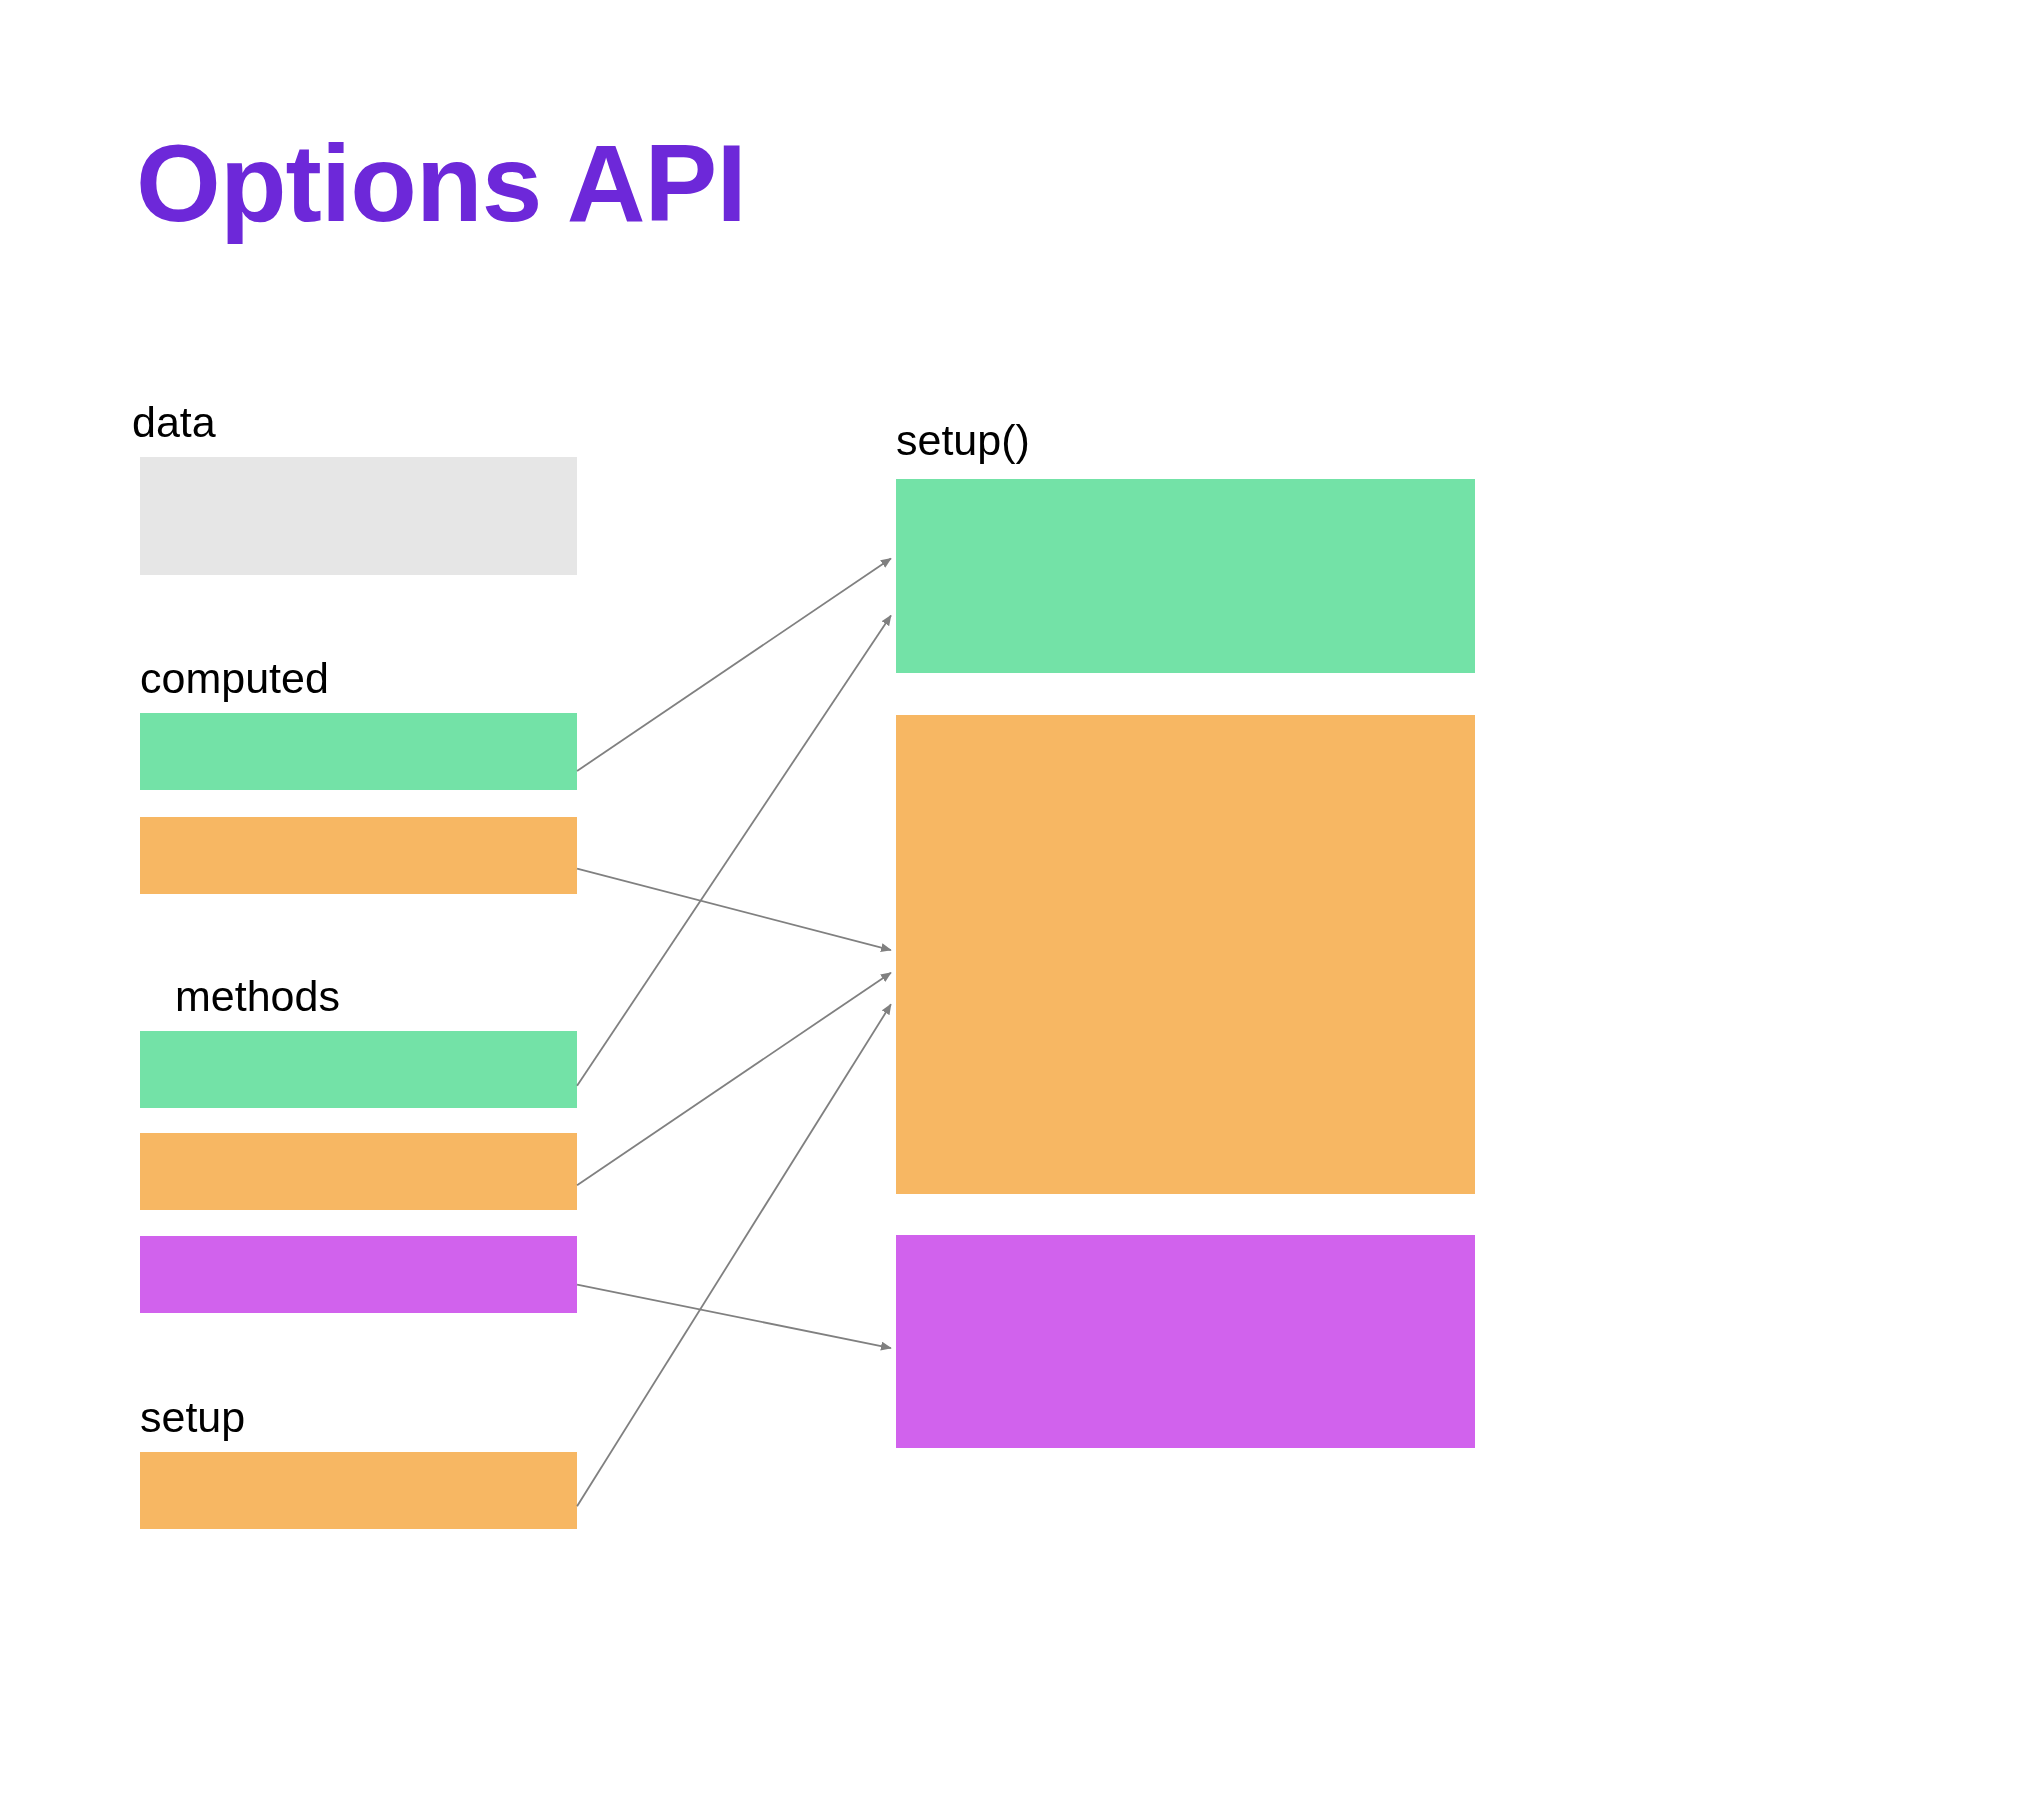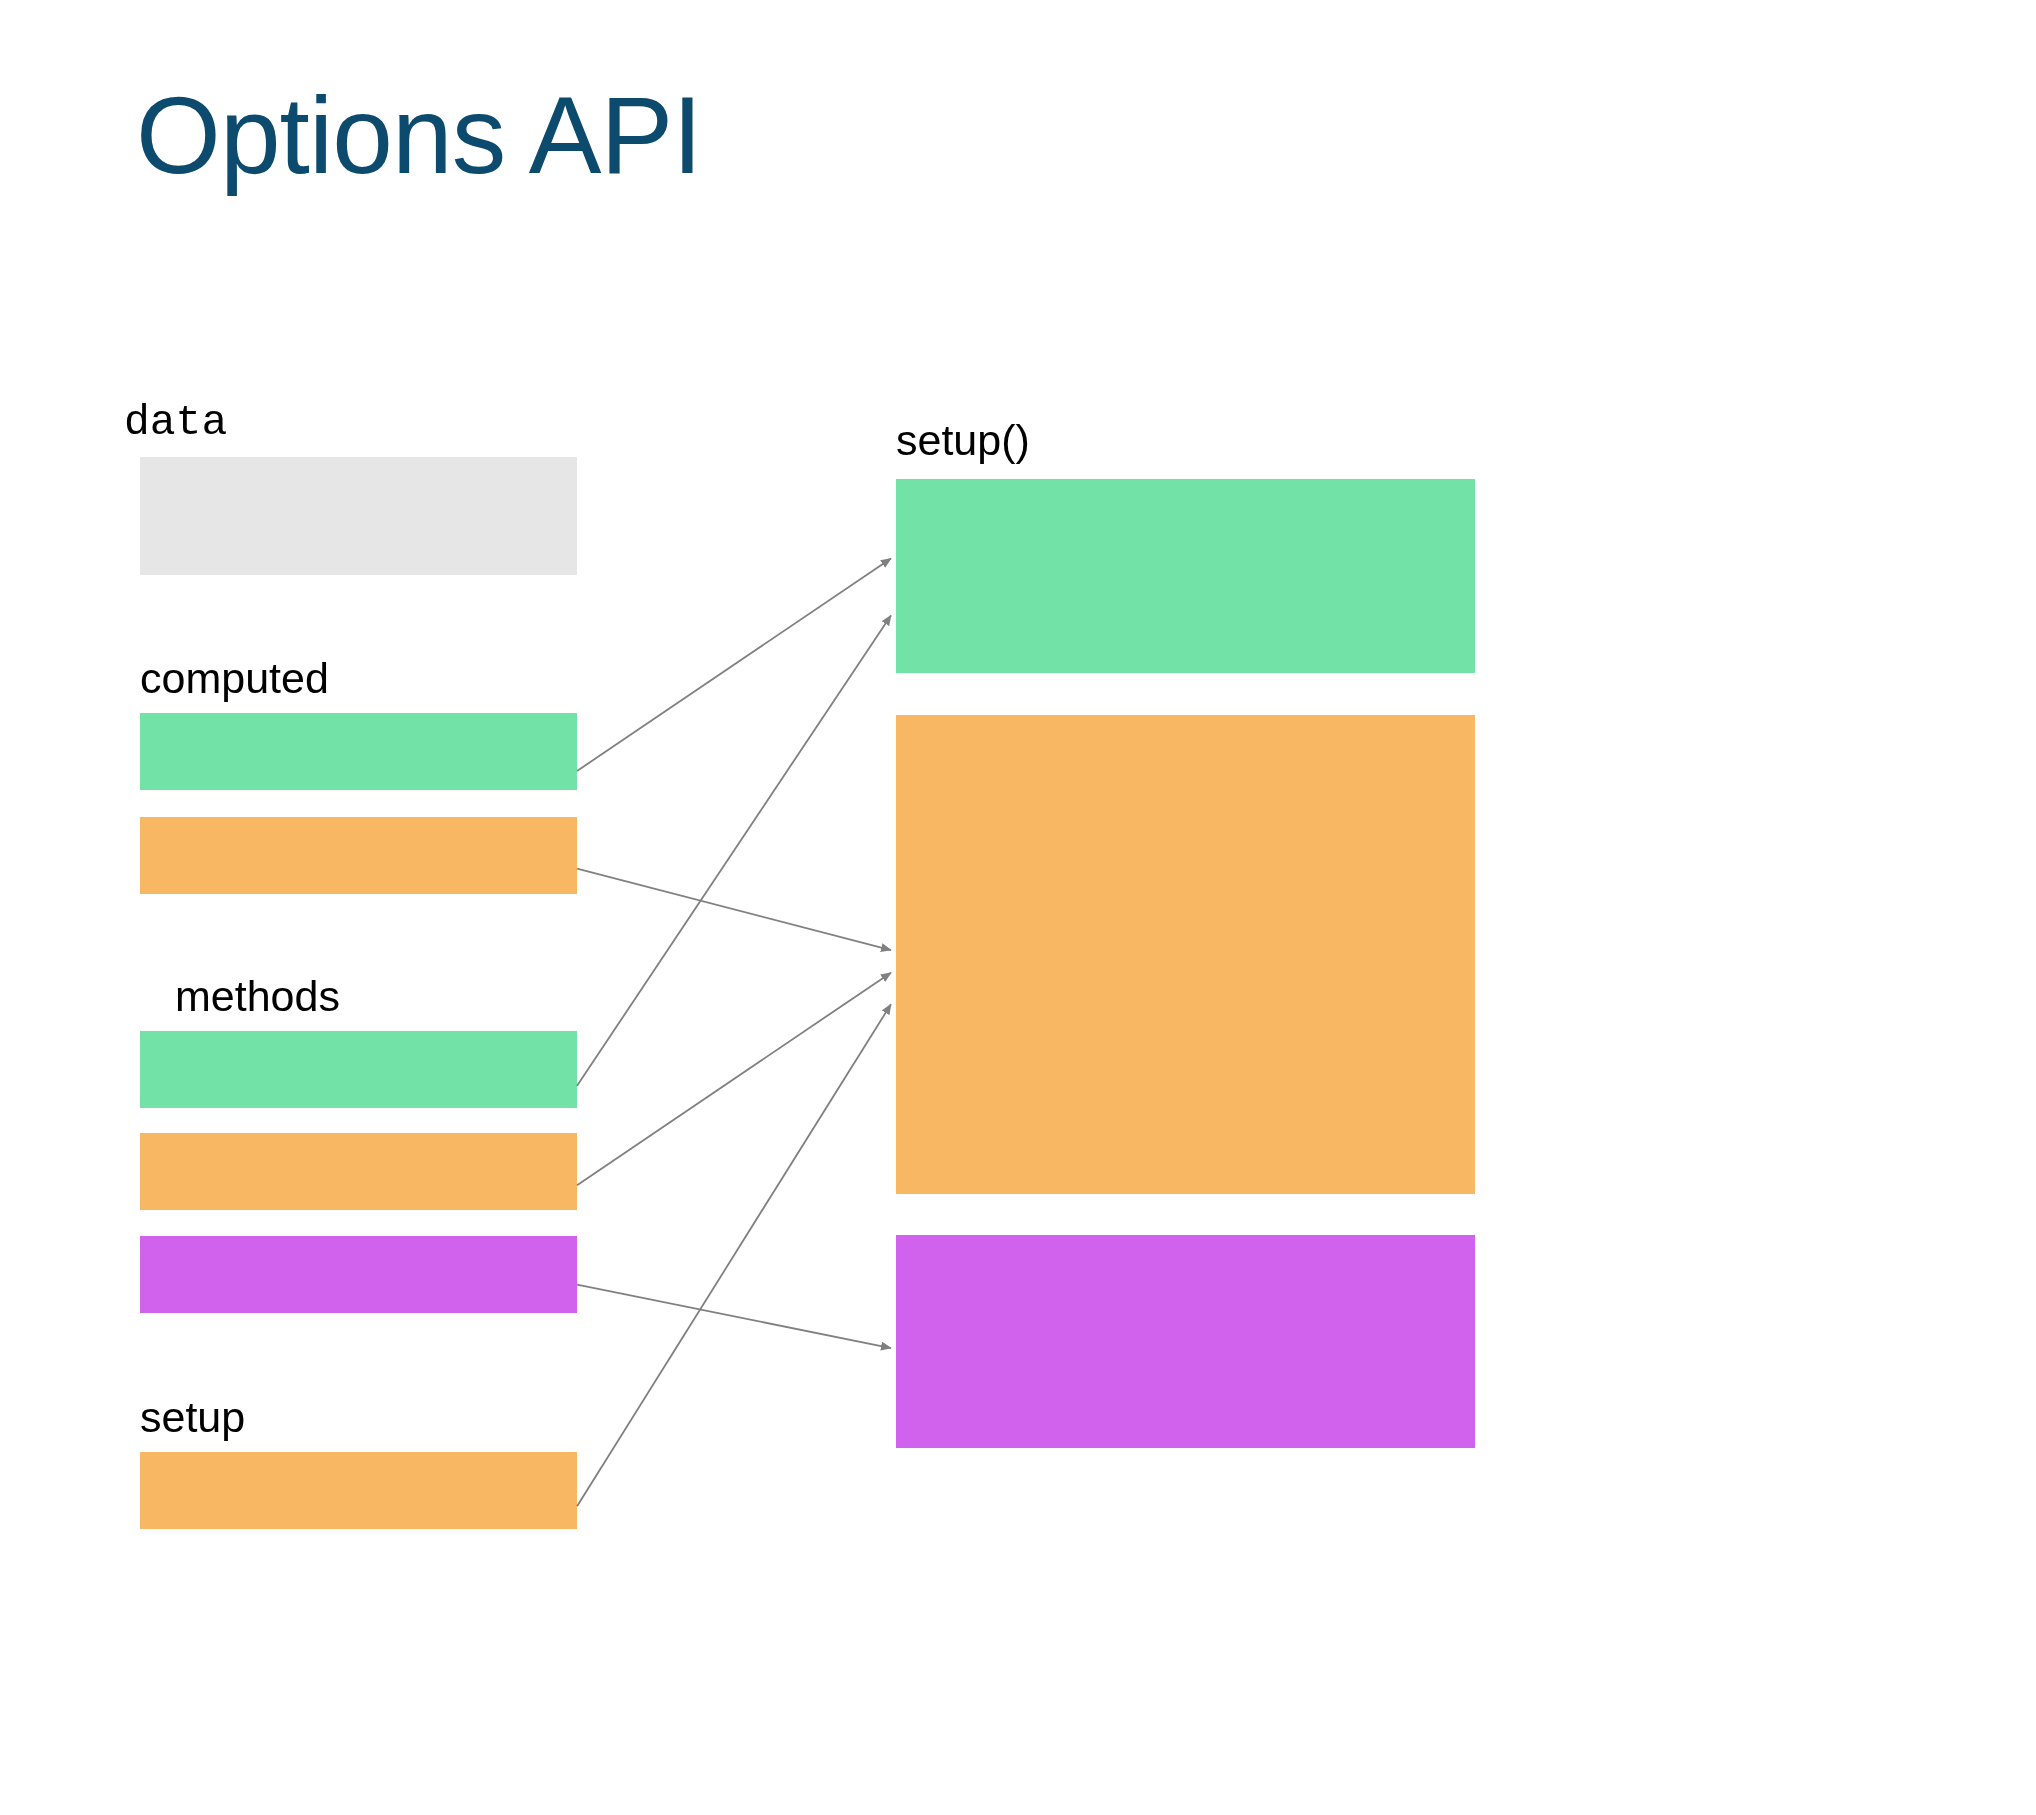--- a/index.html
+++ b/index.html
@@ -11,23 +11,24 @@
       position: relative;
     }
     .container {
       position: relative;
       width: 100%;
       height: 100%;
     }
     .heading {
       position: absolute;
       font-size: 109px;
-      font-weight: 400;
-      color: #0c4a6e;
+      font-weight: 700;
+      color: #6d28d9;
       letter-spacing: -0.9px;
+      margin-top: 48px;
     }
     .section-label {
       position: absolute;
       font-size: 43px;
       font-weight: 400;
       color: #000;
     }
     .block {
       position: absolute;
     }
@@ -40,21 +41,21 @@
       pointer-events: none;
     }
   </style>
 </head>
 <body>
 
 <div class="container">
 
   <div class="heading" style="left:136px; top:72px;">Options API</div>
 
-  <div class="section-label" style="left:124px; top:398px;font-family:Liberation Mono, monospace;">data</div>
+  <div class="section-label" style="left:132px; top:398px;">data</div>
   <div class="section-label" style="left:140px; top:654px;text-align:center;">computed</div>
   <div class="section-label" style="left:140px; top:972px;margin-left:35px;">methods</div>
   <div class="section-label" style="left:140px; top:1393px;">setup</div>
 
   <div class="section-label" style="left:896px; top:416px;">setup()</div>
 
   <div class="block" style="left:140px; top:457px; width:437px; height:118px; background:#e6e6e6;"></div>
 
   <div class="block" style="left:140px; top:713px; width:437px; height:77px; background:#73e2a7;"></div>
   <div class="block" style="left:140px; top:817px; width:437px; height:77px; background:#f7b763;"></div>

